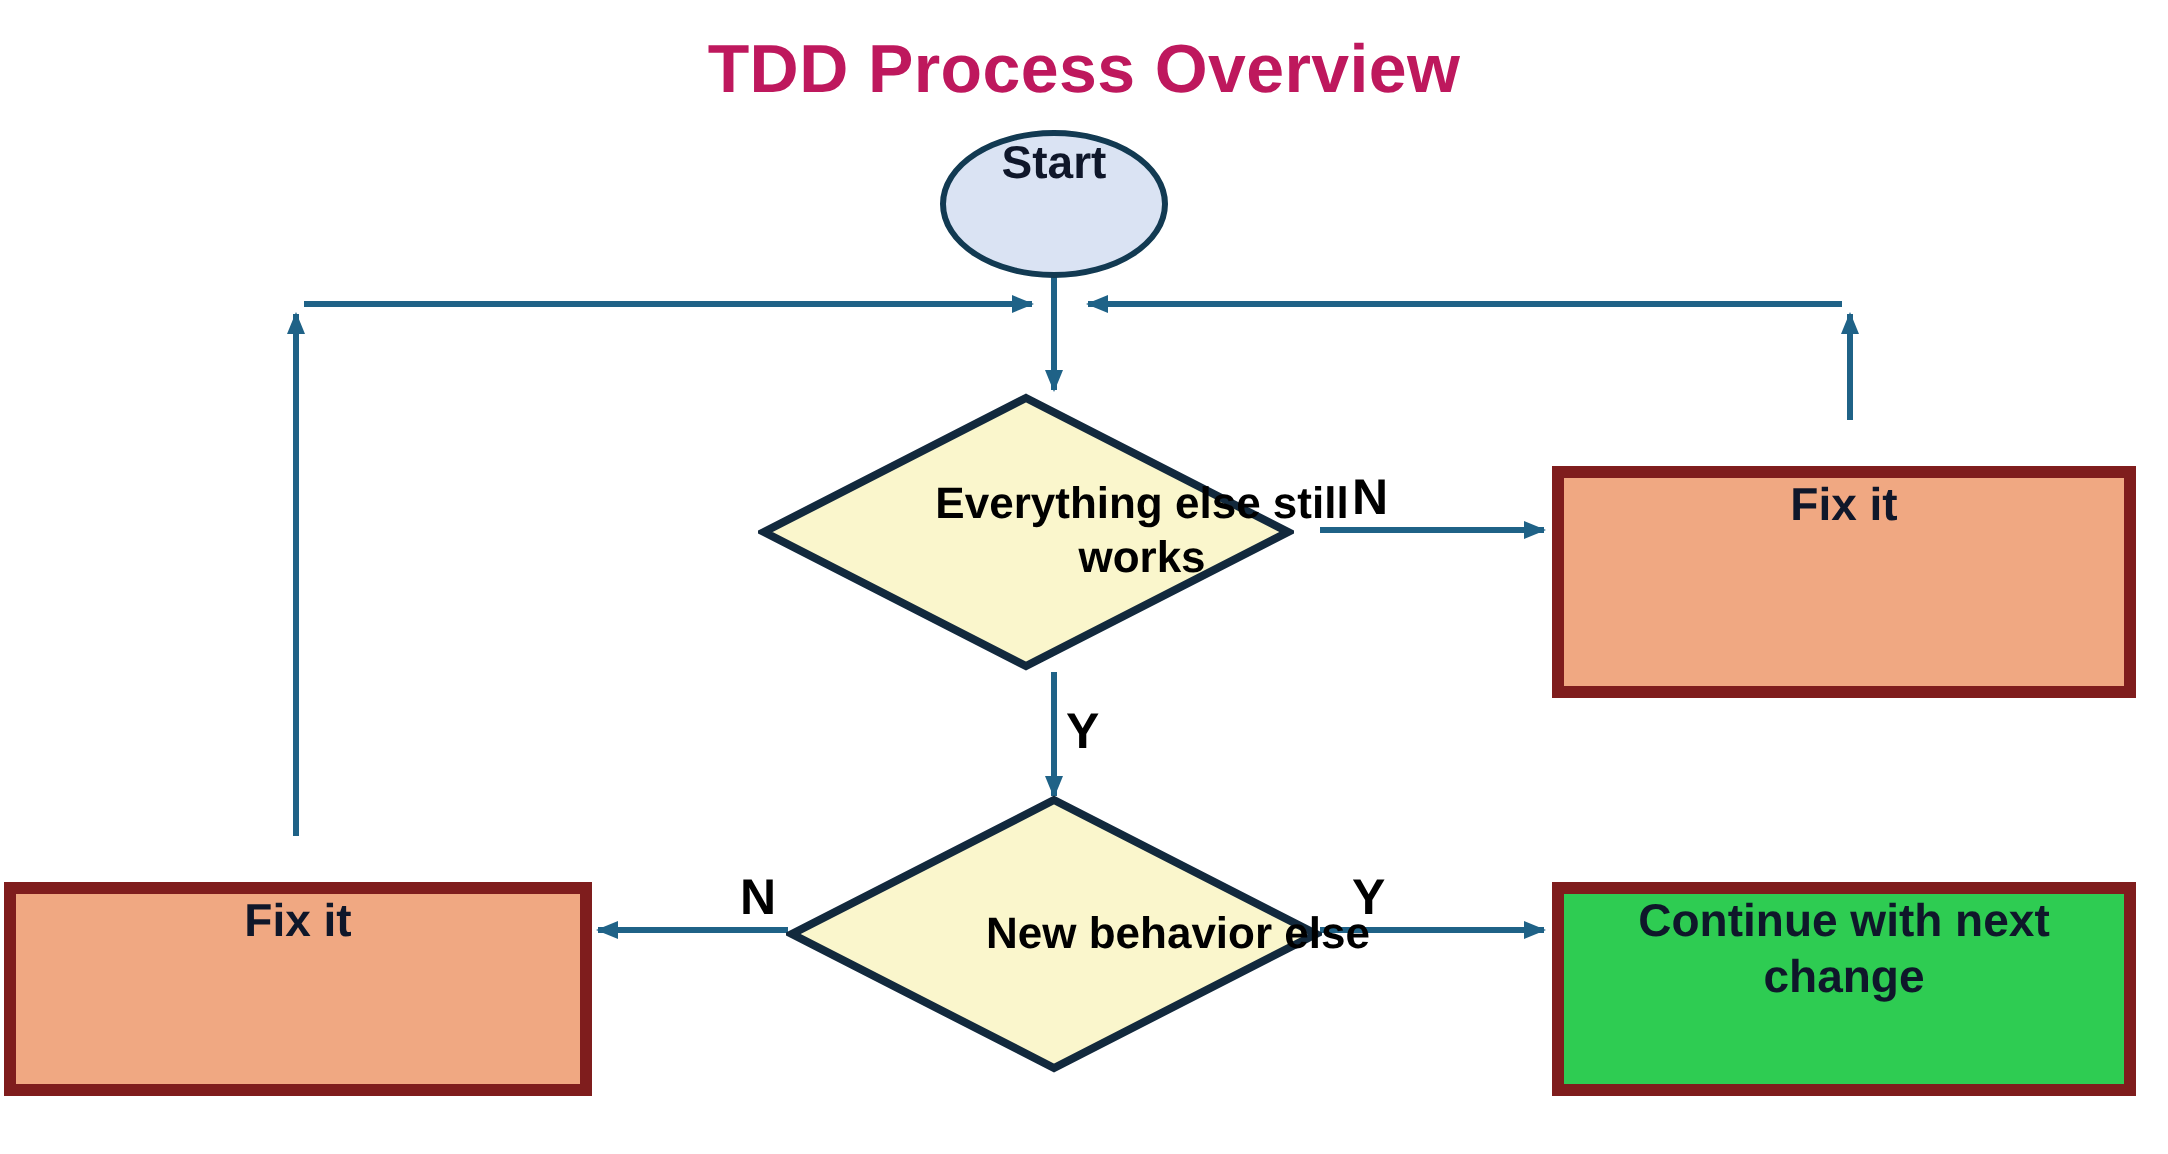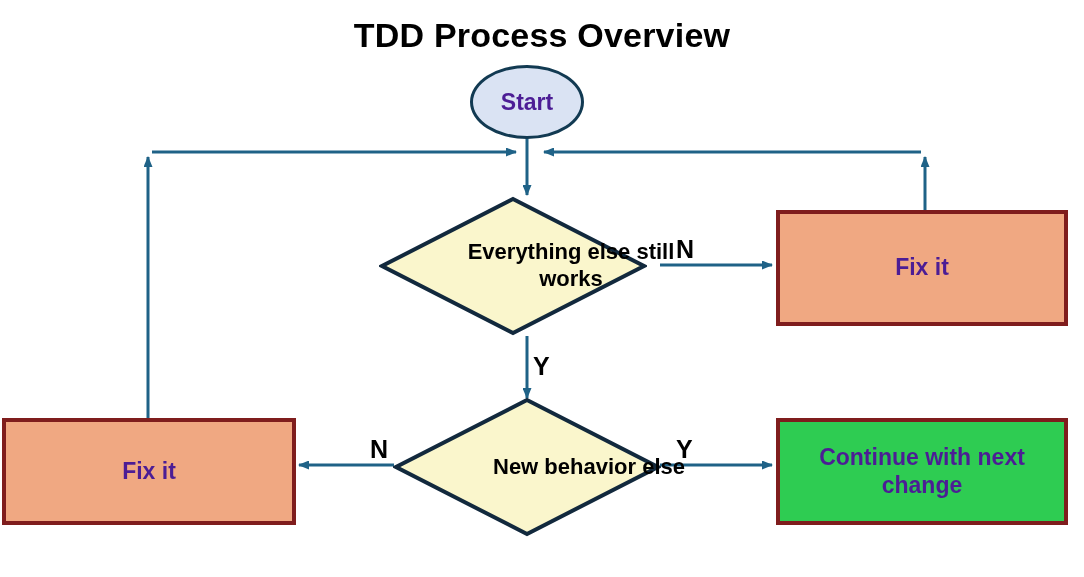--- a/index.html
+++ b/index.html
@@ -18,49 +18,49 @@
     overflow: hidden;
   }
   #title {
     position: absolute;
     left: 0;
     top: 16px;
     width: 1084px;
     text-align: center;
     font-size: 34px;
     font-weight: bold;
-    color: #000000;
+    color: #be185d;
     letter-spacing: 0.2px;
   }
   svg#wires {
     position: absolute;
     left: 0;
     top: 0;
     width: 1084px;
     height: 577px;
   }
   .node {
     position: absolute;
     display: flex;
-    align-items: center;
     justify-content: center;
     text-align: center;
     font-weight: bold;
-    color: #4c1d95;
+    color: #0f172a;
     box-sizing: border-box;
   }
   .ellipse {
     border: 3px solid #123A52;
     border-radius: 50%;
     font-size: 23px;
   }
   .rect {
-    border: 4px solid #7f1d1d;
+    border: 6px solid #7f1d1d;
     font-size: 23px;
     line-height: 1.2;
+    margin-top: 23px;
   }
   .diamond-wrap {
     position: absolute;
   }
   .diamond-shape {
     position: absolute;
     left: 0;
     top: 0;
     width: 100%;
     height: 100%;

